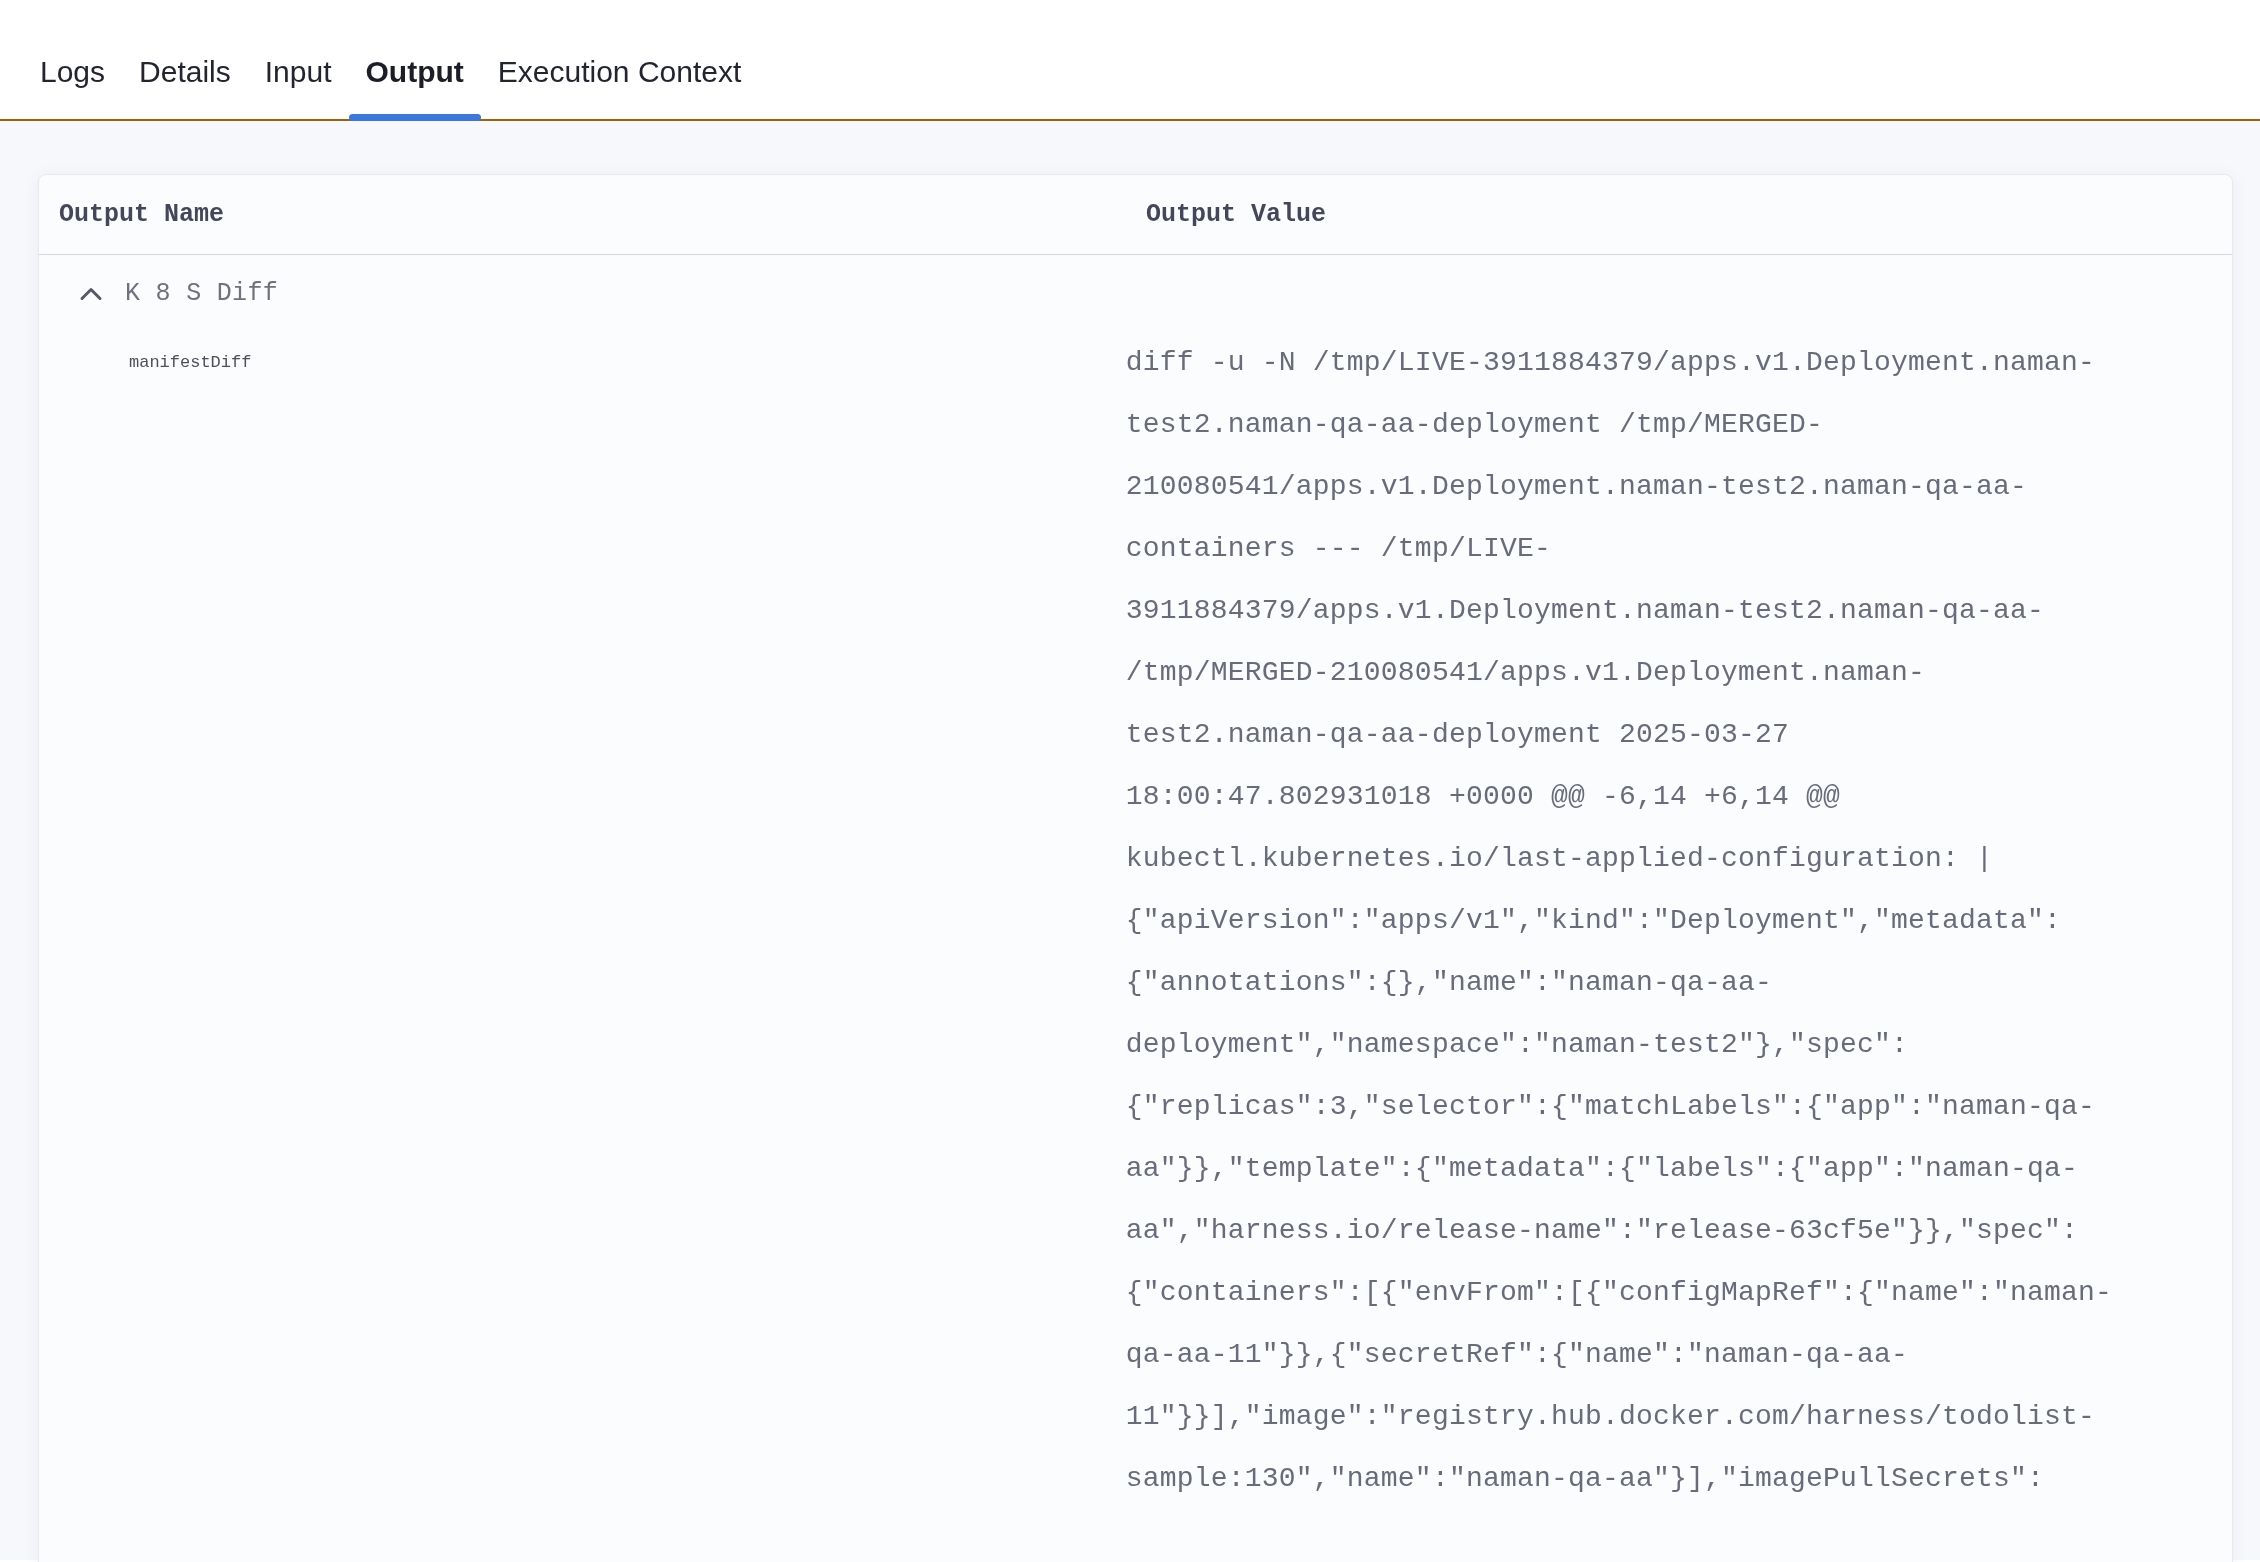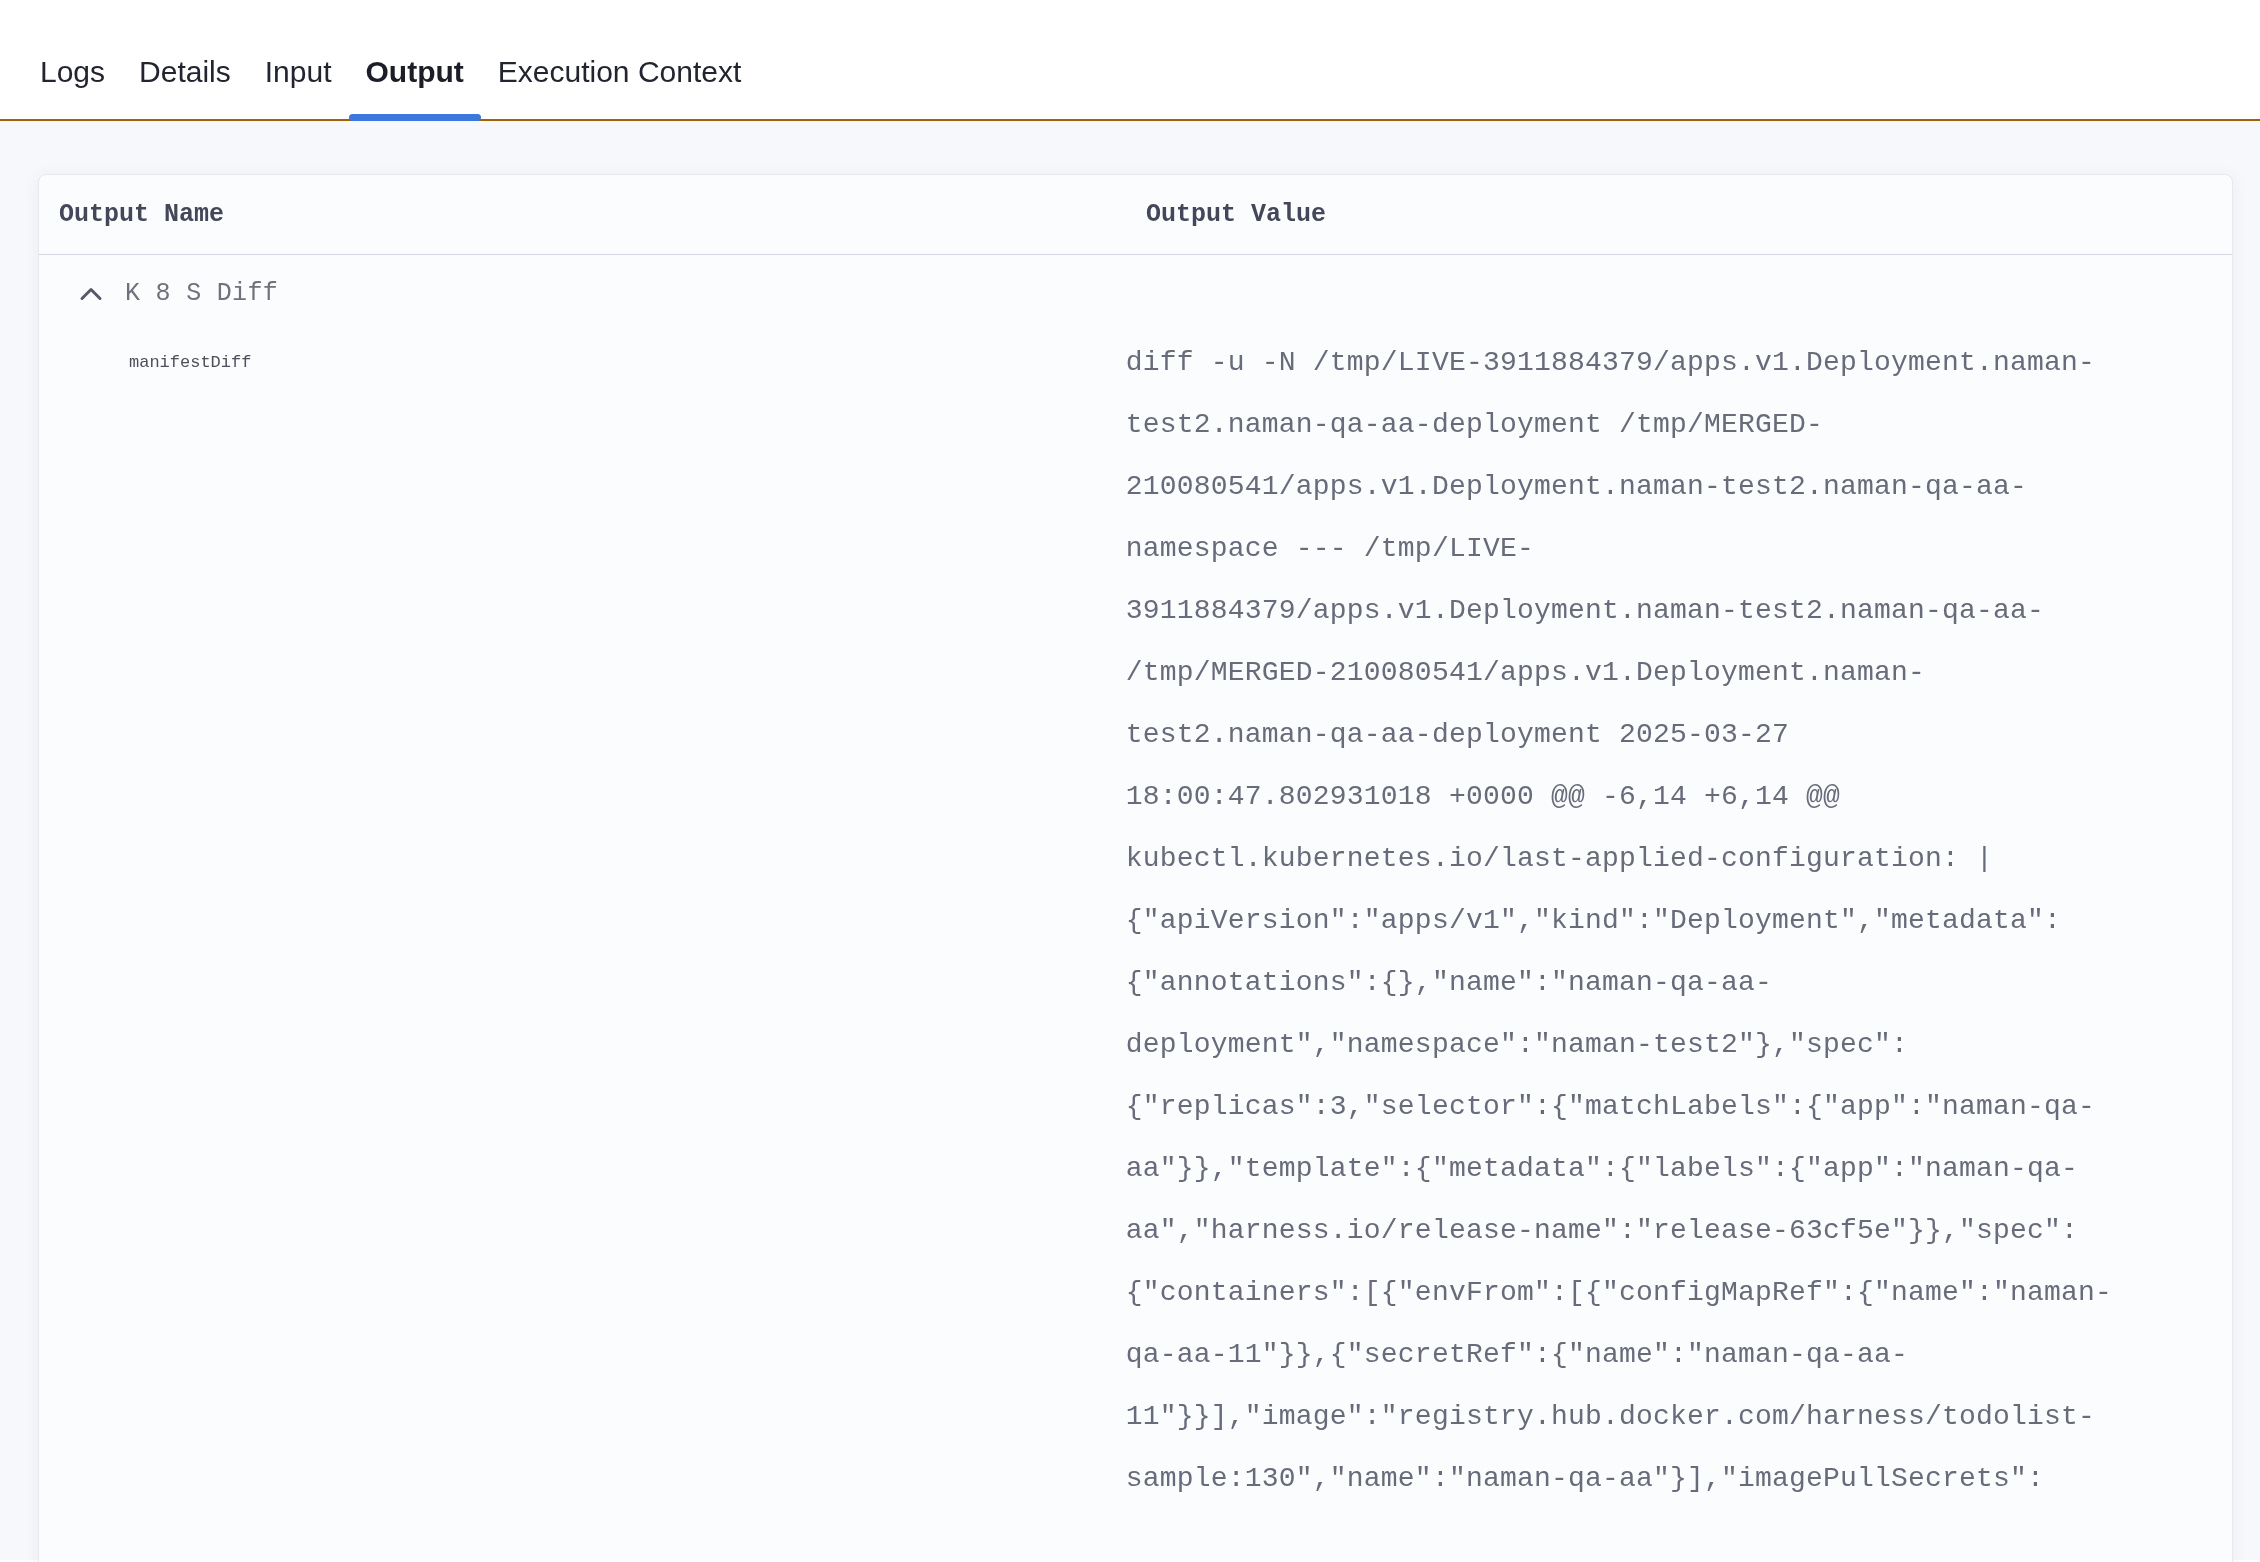--- a/index.html
+++ b/index.html
@@ -145,21 +145,21 @@
       </span>
       <span class="group-label">K 8 S Diff</span>
     </div>
 
     <div class="data-row">
       <div class="cell-name">manifestDiff</div>
       <div class="cell-value">
           <div class="value-line">diff -u -N /tmp/LIVE-3911884379/apps.v1.Deployment.naman-</div>
           <div class="value-line">test2.naman-qa-aa-deployment /tmp/MERGED-</div>
           <div class="value-line">210080541/apps.v1.Deployment.naman-test2.naman-qa-aa-</div>
-          <div class="value-line">namespace --- /tmp/LIVE-</div>
+          <div class="value-line">containers --- /tmp/LIVE-</div>
           <div class="value-line">3911884379/apps.v1.Deployment.naman-test2.naman-qa-aa-</div>
           <div class="value-line">/tmp/MERGED-210080541/apps.v1.Deployment.naman-</div>
           <div class="value-line">test2.naman-qa-aa-deployment 2025-03-27</div>
           <div class="value-line">18:00:47.802931018 +0000 @@ -6,14 +6,14 @@</div>
           <div class="value-line">kubectl.kubernetes.io/last-applied-configuration: |</div>
           <div class="value-line">{"apiVersion":"apps/v1","kind":"Deployment","metadata":</div>
           <div class="value-line">{"annotations":{},"name":"naman-qa-aa-</div>
           <div class="value-line">deployment","namespace":"naman-test2"},"spec":</div>
           <div class="value-line">{"replicas":3,"selector":{"matchLabels":{"app":"naman-qa-</div>
           <div class="value-line">aa"}},"template":{"metadata":{"labels":{"app":"naman-qa-</div>

